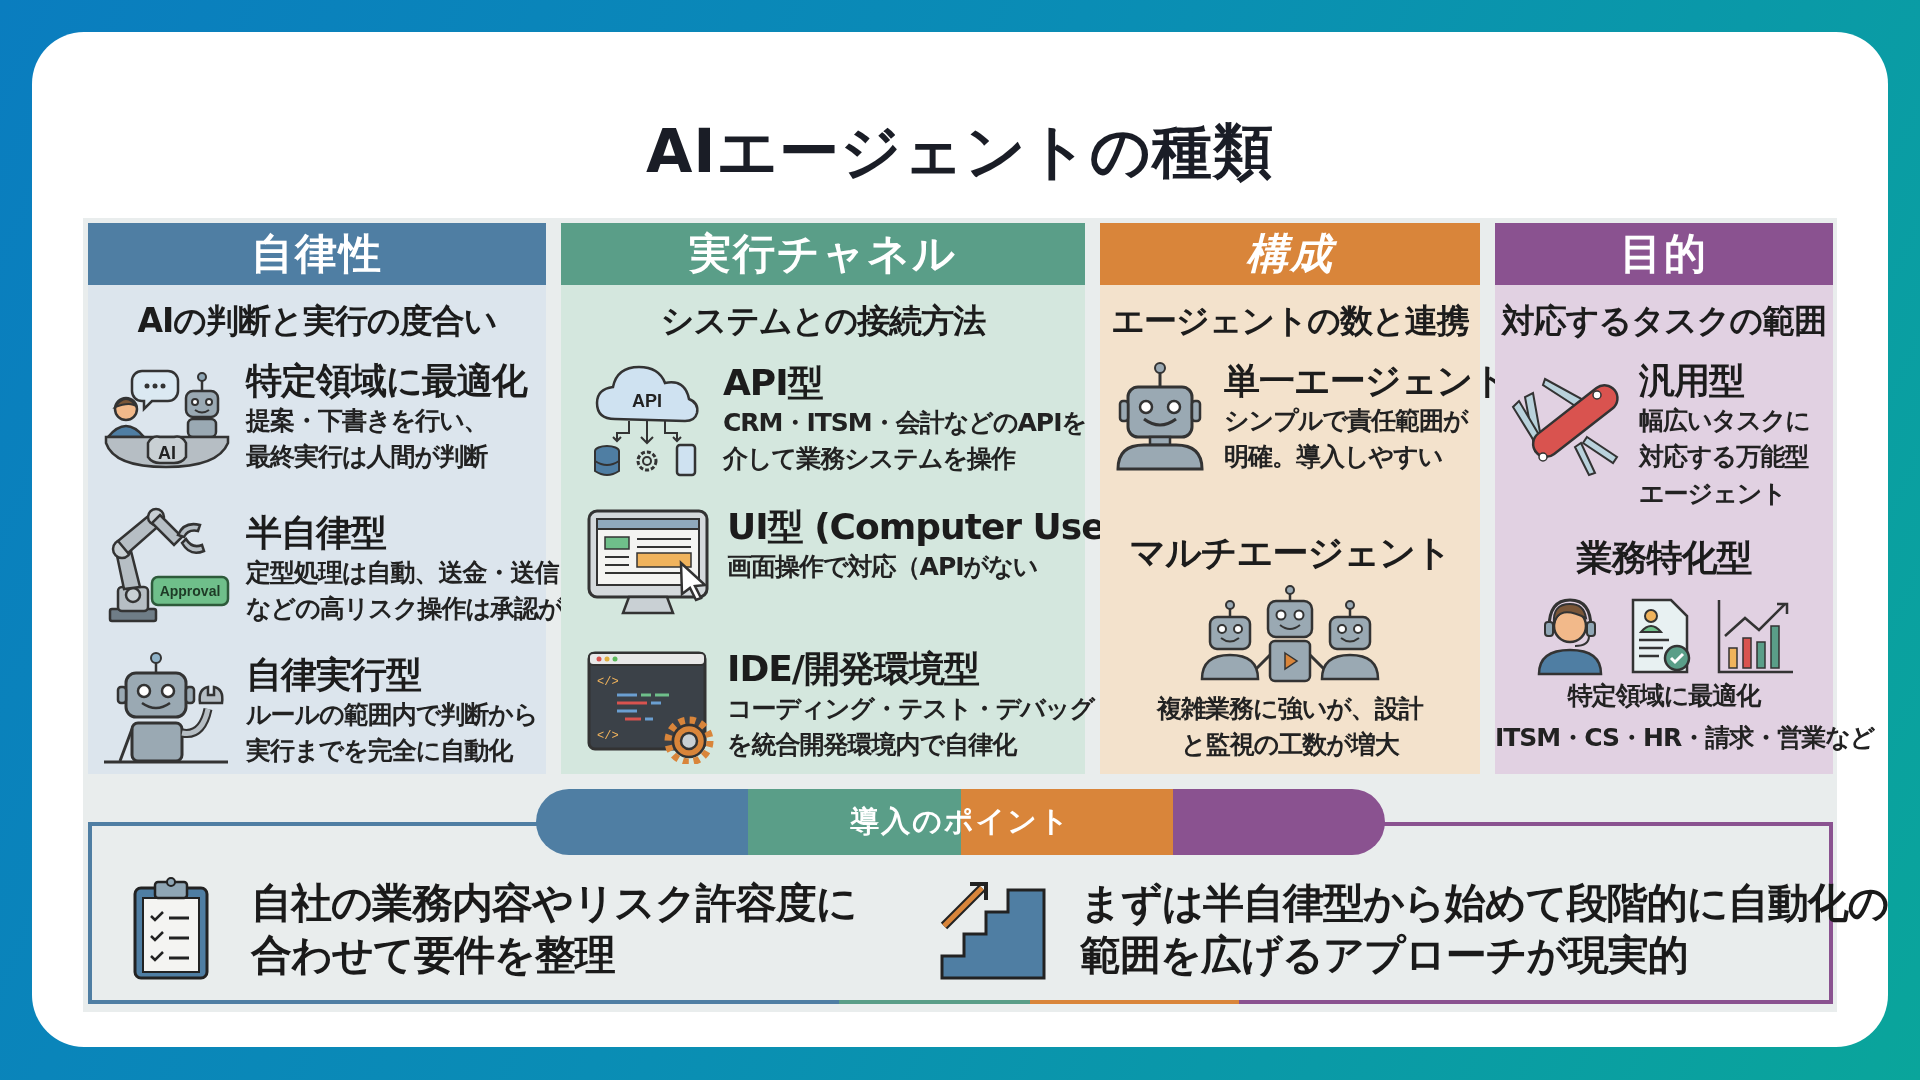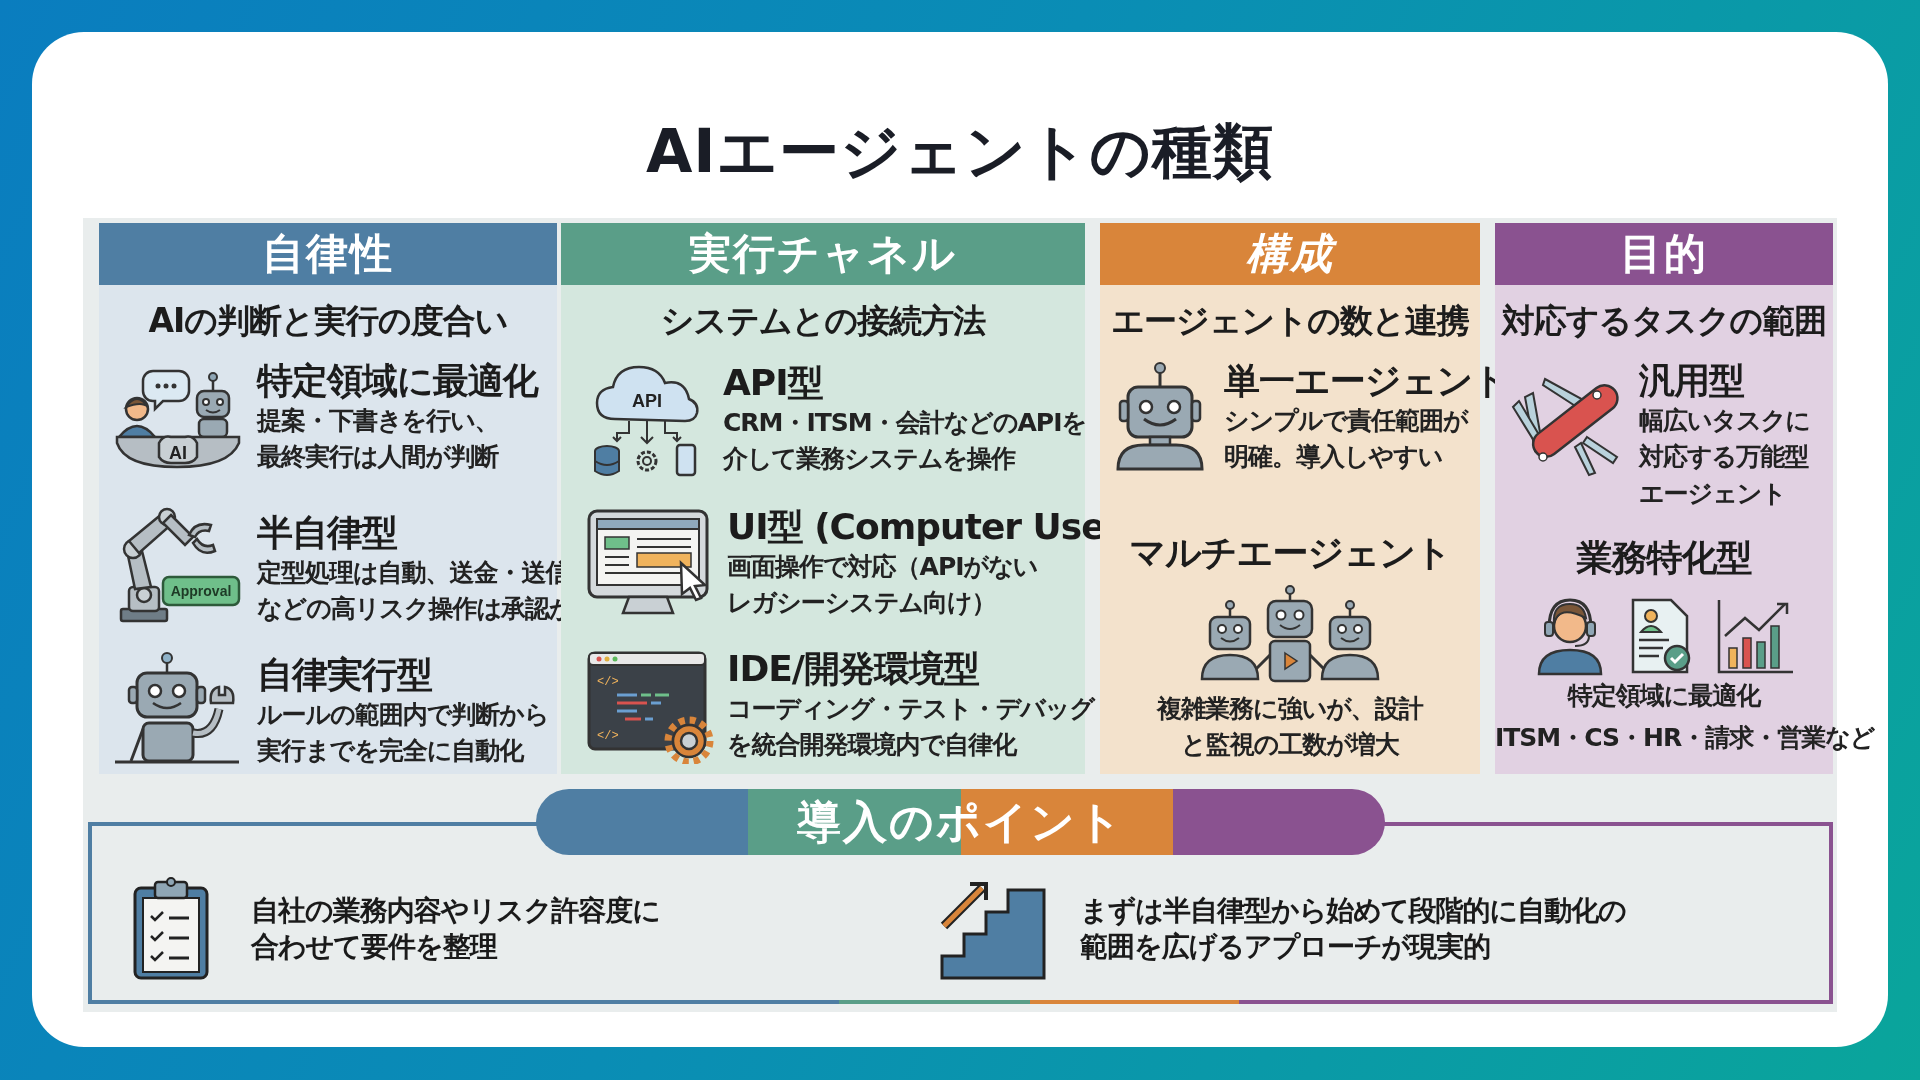--- a/index.html
+++ b/index.html
@@ -38,41 +38,41 @@
   .item-desc { font-size: 25px; font-weight: bold; color: #222; line-height: 1.3; white-space: nowrap; letter-spacing: -1px; margin-top: 4px; }
   .center-block { position: absolute; left: 0; right: 0; text-align: center; }
   .pill {
     position: absolute; left: 453px; top: 571px; width: 849px; height: 66px;
     border-radius: 33px; overflow: hidden; display: flex;
   }
   .pill span.seg { flex: 1; }
   .pill-label {
     position: absolute; left: 453px; top: 571px; width: 849px; height: 66px;
     display: flex; align-items: center; justify-content: center;
-    color: #fff; font-size: 44px; font-weight: bold; letter-spacing: 2px;
+    color: #fff; font-size: 29px; font-weight: bold; letter-spacing: 2px;
   }
   .point-box {
     position: absolute; left: 5px; top: 604px; width: 1745px; height: 182px;
     border-radius: 18px; border: 4px solid #4f7ea3;
     border-image: linear-gradient(90deg, #4f7ea3 0%, #4f7ea3 43%, #5a9e88 43%, #5a9e88 54%, #d9853a 54%, #d9853a 66%, #8a5290 66%, #8a5290 100%) 1;
   }
   .point {
     position: absolute; display: flex; align-items: center;
   }
-  .point-text { font-size: 28px; font-weight: bold; color: #1a1a1a; line-height: 1.28; white-space: nowrap; letter-spacing: -1px; }
+  .point-text { font-size: 41px; font-weight: bold; color: #1a1a1a; line-height: 1.28; white-space: nowrap; letter-spacing: -1px; }
 </style>
 </head>
 <body>
 
 <div class="card"></div>
 <h1 class="title">AIエージェントの種類</h1>
 
 <div class="infographic">
 
-  <div class="col" style="left:16px;width:458px;background:#dce5ed;">
+  <div class="col" style="left:5px;width:458px;background:#dce5ed;">
     <div class="col-head" style="background:#4f7ea3;">自律性</div>
     <div class="col-sub">AIの判断と実行の度合い</div>
 
     <div class="item" style="left:14px;top:138px;">
       <svg class="ic" width="130" height="110" viewBox="0 0 130 110">
         <path d="M40 10 h26 a10 10 0 0 1 10 10 v10 a10 10 0 0 1 -10 10 h-16 l-8 8 v-8 h-2 a10 10 0 0 1 -10 -10 v-10 a10 10 0 0 1 10 -10z" fill="#dbe9f2" stroke="#333" stroke-width="2.5"></path>
         <circle cx="45" cy="25" r="2.5" fill="#333"></circle>
           <circle cx="53" cy="25" r="2.5" fill="#333"></circle>
           <circle cx="61" cy="25" r="2.5" fill="#333"></circle>
         <circle cx="24" cy="48" r="11" fill="#f2b98a" stroke="#333" stroke-width="2.5"></circle>
@@ -176,21 +176,20 @@
         <rect x="52" y="46" width="54" height="14" fill="#f0b35c" stroke="#333" stroke-width="1.5"></rect>
         <line x1="20" y1="50" x2="44" y2="50" stroke="#333" stroke-width="2"></line>
           <line x1="20" y1="58" x2="44" y2="58" stroke="#333" stroke-width="2"></line>
           <line x1="20" y1="66" x2="100" y2="66" stroke="#333" stroke-width="2"></line>
         <path d="M44 90 l-6 16 h50 l-6 -16z" fill="#c9d0d4" stroke="#333" stroke-width="2.5"></path>
         <path d="M96 56 l24 22 l-10 1 l6 12 l-5 2 l-6 -12 l-8 6z" fill="#fff" stroke="#333" stroke-width="2.5"></path>
       </svg>
       <div style="margin-left:12px;">
         <div class="item-title">UI型 (Computer Use)</div>
         <div class="item-desc">画面操作で対応（APIがない</div>
-        <div class="item-desc">レガシーシステム向け）</div>
       </div>
     </div>
 
     <div class="item" style="left:24px;top:426px;">
       <svg class="ic" width="130" height="115" viewBox="0 0 130 115">
         <rect x="4" y="4" width="116" height="96" rx="6" fill="#3b4148" stroke="#333" stroke-width="3"></rect>
         <rect x="4" y="4" width="116" height="12" rx="4" fill="#e8e8e8" stroke="#333" stroke-width="2"></rect>
         <circle cx="14" cy="10" r="2.5" fill="#d9534f"></circle>
           <circle cx="22" cy="10" r="2.5" fill="#e0b040"></circle>
           <circle cx="30" cy="10" r="2.5" fill="#5cb85c"></circle>

